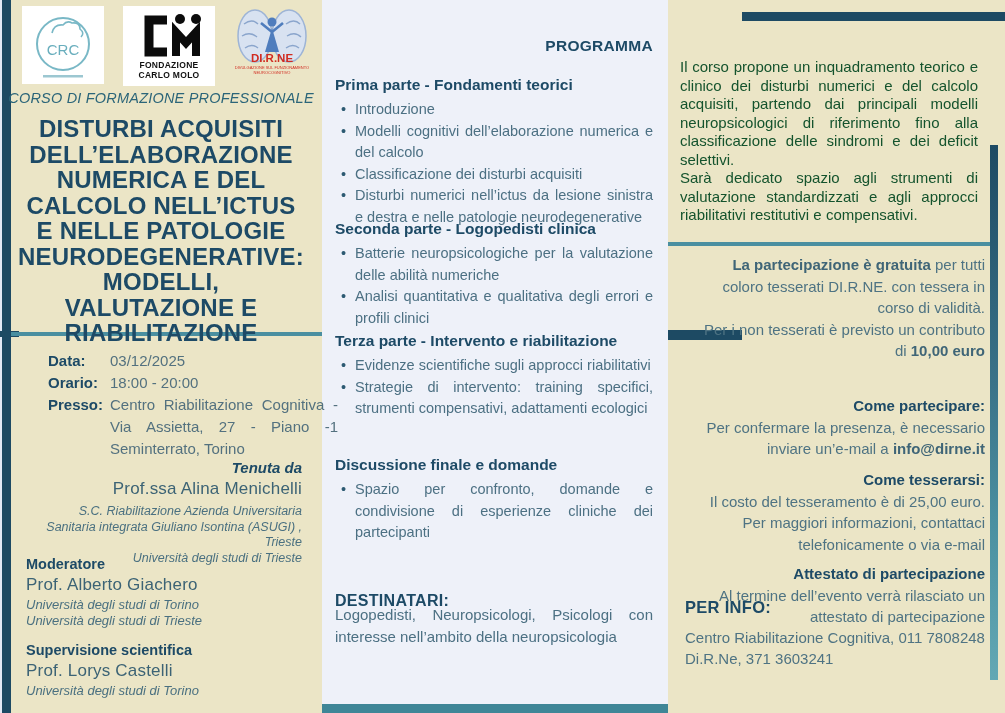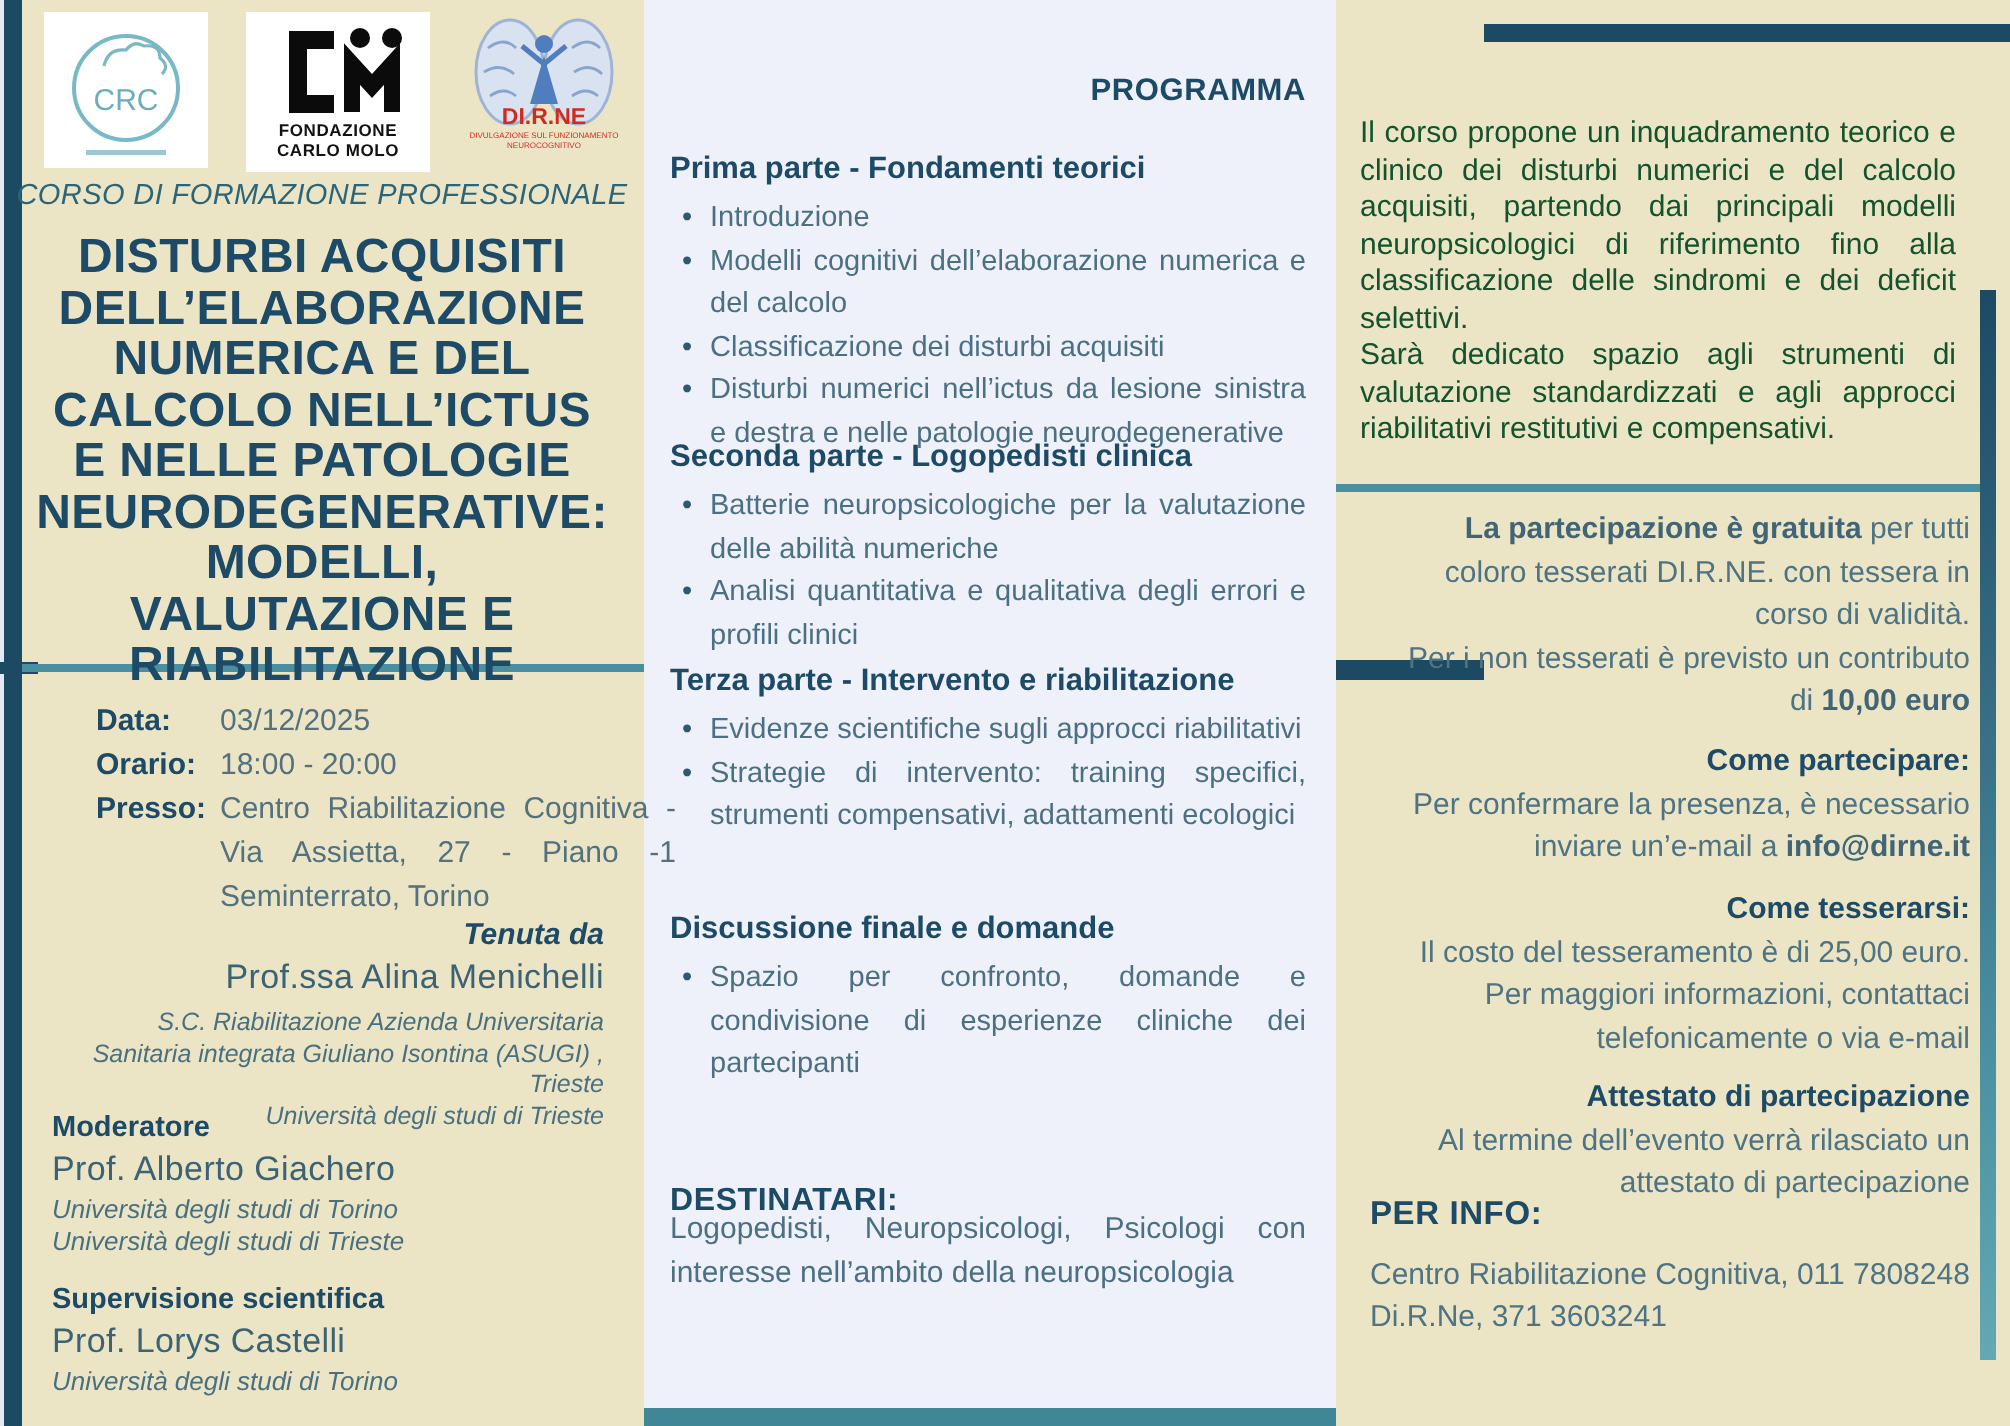--- a/index.html
+++ b/index.html
@@ -53,21 +53,21 @@
   .sec-h{font-weight:bold;font-size:15.5px;color:#1d4a66;}
   .blist{list-style:none;margin:5px 0 0;padding:0;font-size:14.5px;line-height:21.5px;color:#4c7083;}
   .blist li{position:relative;padding-left:20px;text-align:justify;}
   .blist li::before{content:"\2022";position:absolute;left:6px;color:#2c5a72;}
   .dest-h{left:335px;top:592px;width:318px;font-weight:bold;font-size:16px;color:#1d4a66;letter-spacing:.3px;}
   .dest-t{left:335px;top:604px;width:318px;font-size:15px;line-height:21.5px;color:#4c7083;text-align:justify;}
   
   .r-just{left:680px;width:298px;font-size:15px;line-height:18.5px;color:#14532d;text-align:justify;margin-top:10px;}
   .r-just p{margin:0;}
   .r-right{left:700px;width:285px;font-size:15px;line-height:21.5px;color:#4e7383;text-align:right;}
-  .r-h{font-weight:bold;color:#1d4a66;}
+  .r-h{font-weight:bold;color:#1d4a66;margin-top:25px;}
   .b{font-weight:bold;color:#3f6577;}
   .info-block{left:685px;width:302px;}
   .info-h{font-weight:bold;font-size:16.5px;color:#1d4a66;letter-spacing:.3px;}
   .info-lines{margin-top:10px;font-size:15px;line-height:21px;color:#4e7383;}
 </style>
 </head>
 <body>
 
 <div class="page">
 

